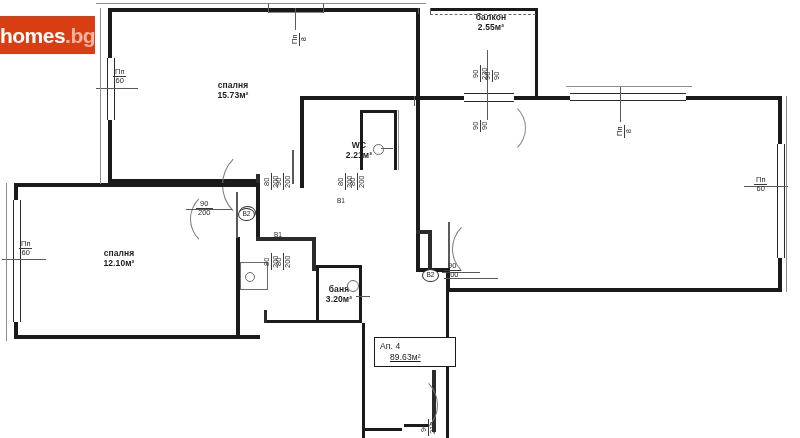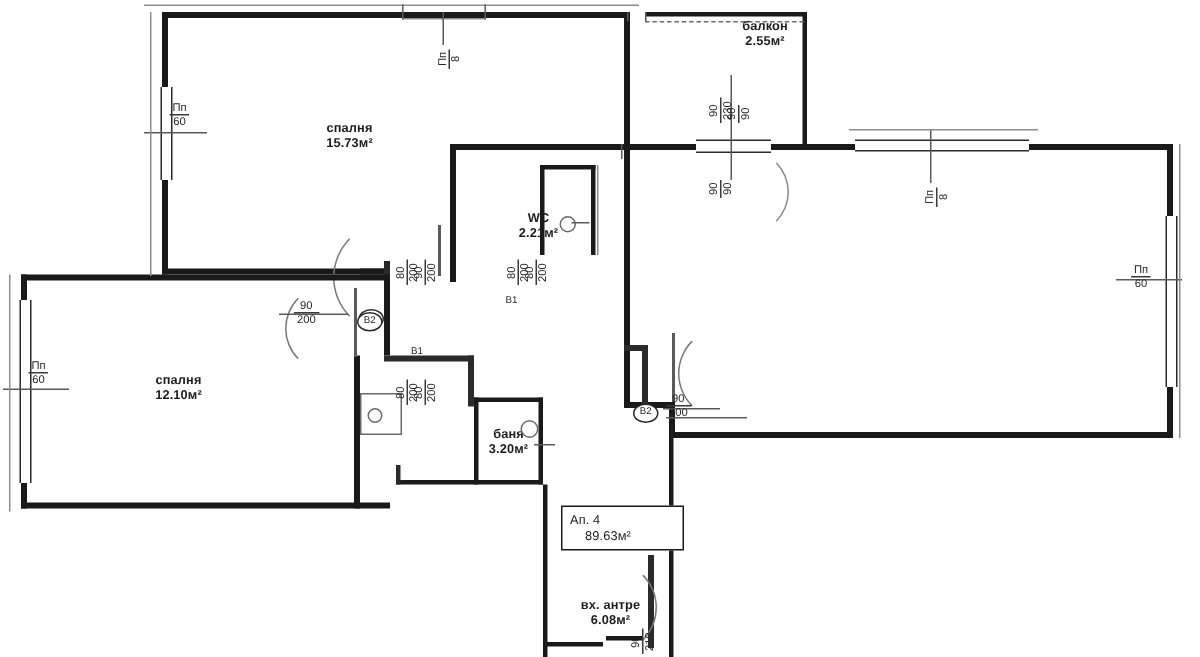--- a/index.html
+++ b/index.html
@@ -48,20 +48,23 @@
   .glz{position:absolute;background:#fff;border-top:1px solid #2b2b2b;border-bottom:1px solid #2b2b2b;}
   .glzv{position:absolute;background:#fff;border-left:1px solid #2b2b2b;border-right:1px solid #2b2b2b;}
 
   .dash{position:absolute;border-top:1px dashed #6a6a6a;}
 </style>
 </head>
 <body>
 
 <div id="root">
 
+  <div class="logo">
+    <span class="logo-text"><span>homes</span><span class="bg">.bg</span></span>
+  </div>
 
   <div class="w" style="left:108px;top:8px;width:312px;height:4px;"></div>
   <div class="w" style="left:108px;top:8px;width:4px;height:175px;"></div>
   <div class="w" style="left:416px;top:8px;width:4px;height:90px;"></div>
 
   <div class="hair" style="left:96px;top:3px;width:330px;height:1px;"></div>
   <div class="hair" style="left:268px;top:12px;width:56px;height:1px;"></div>
   <div class="ln" style="left:268px;top:3px;width:1px;height:10px;"></div>
   <div class="ln" style="left:323px;top:3px;width:1px;height:10px;"></div>
   <div class="ln" style="left:295px;top:8px;width:1px;height:22px;"></div>
@@ -202,21 +205,21 @@
   <div class="ln" style="left:442px;top:272px;width:38px;height:1px;"></div>
   <div class="dim" style="left:444px;top:262px;">
     <span class="num">90</span>
       <span class="den">200</span>
   </div>
   <div class="tag" style="left:422px;top:269px;">B2</div>
 
   <div class="w" style="left:430px;top:8px;width:108px;height:3px;"></div>
   <div class="w" style="left:535px;top:8px;width:3px;height:88px;"></div>
   <div class="dash" style="left:430px;top:14px;width:106px;"></div>
-  <div class="lbl room" style="left:475px;top:12px;width:70px;">
+  <div class="lbl room" style="left:456px;top:12px;width:70px;">
     <span>балкон</span><br><span>2.55м²</span>
   </div>
   <div class="ln" style="left:430px;top:8px;width:1px;height:6px;"></div>
 
   <div class="glz" style="left:464px;top:93px;width:50px;height:7px;"></div>
   <div class="ln" style="left:487px;top:50px;width:1px;height:70px;"></div>
   <div class="dim vert" style="left:472px;top:82px;">
     <span class="num">90</span>
       <span class="den">230</span>
   </div>
@@ -232,27 +235,24 @@
 
   <div class="w" style="left:362px;top:323px;width:3px;height:115px;"></div>
   <div class="w" style="left:446px;top:292px;width:3px;height:146px;"></div>
   <div class="w" style="left:362px;top:428px;width:40px;height:3px;"></div>
   <div class="wt" style="left:432px;top:370px;width:4px;height:62px;"></div>
 
   <div class="aptbox" style="left:374px;top:337px;width:80px;height:28px;"></div>
   <div class="lbl" style="left:374px;top:341px;width:80px;text-align:left;padding-left:6px;box-sizing:border-box;">
     <span>Ап. 4</span>
   </div>
-  <div class="lbl" style="left:380px;top:352px;width:80px;text-align:left;padding-left:10px;box-sizing:border-box;">
+  <div class="lbl" style="left:380px;top:352px;width:80px;text-align:left;padding-left:10px;box-sizing:border-box;text-decoration:underline;">
     <span>89.63м²</span>
   </div>
 
-  <div class="lbl room" style="left:368px;top:398px;width:78px;">
-    <span>вх. антре</span><br><span>6.08м²</span>
-  </div>
 
   <div class="arc" style="left:376px;top:374px;width:60px;height:60px;border-color:transparent #777 transparent transparent;"></div>
   <div class="dim vert" style="left:420px;top:436px;">
     <span class="num">90</span>
       <span class="den">210</span>
   </div>
   <div class="w" style="left:404px;top:424px;width:24px;height:3px;"></div>
 
   <div class="ln" style="left:418px;top:8px;width:1px;height:6px;"></div>
   <div class="ln" style="left:414px;top:96px;width:1px;height:10px;"></div>

